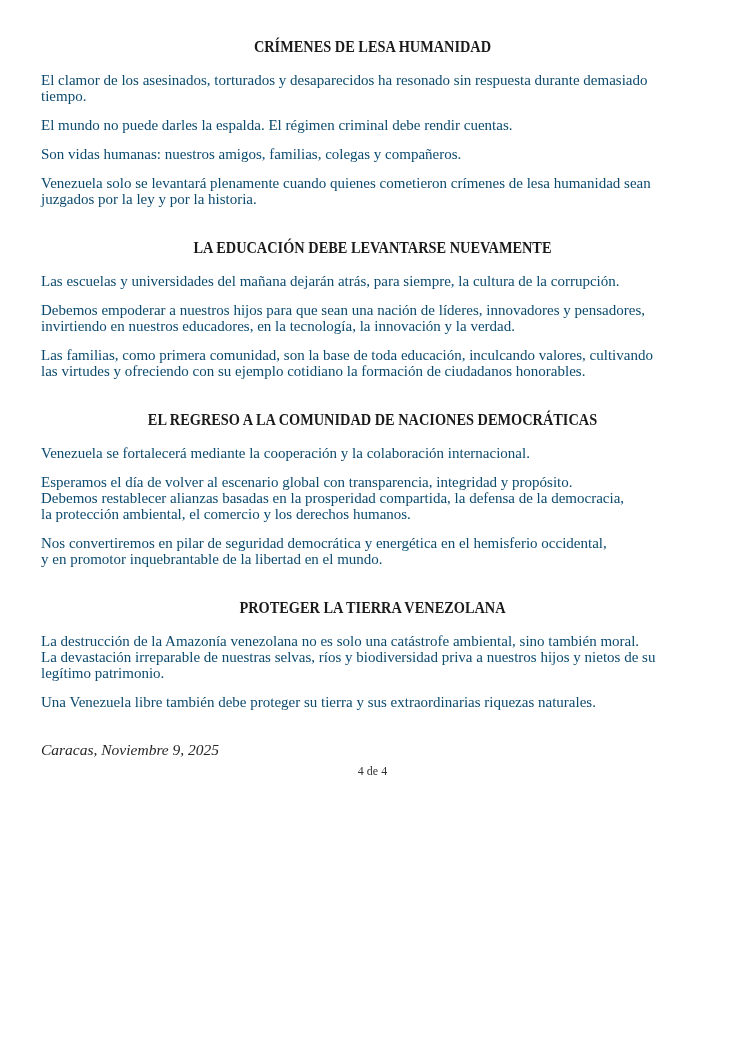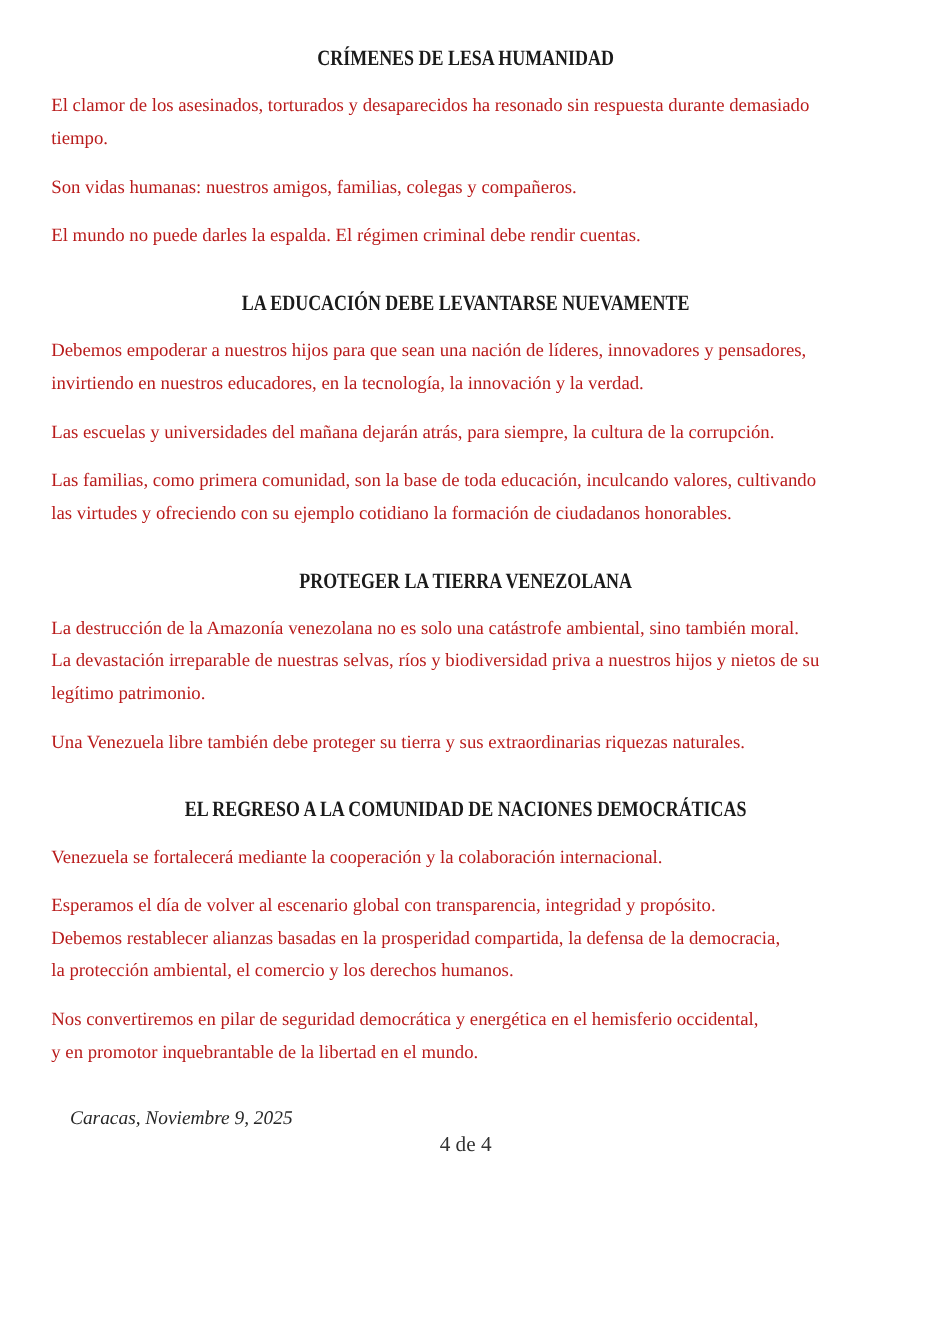--- a/index.html
+++ b/index.html
@@ -26,80 +26,82 @@
     margin: 0 0 16px 0;
     transform: scaleX(0.82);
     transform-origin: 50% 50%;
     white-space: nowrap;
   }
   .section + .section .section-title {
     margin-top: 30px;
   }
   .body-par {
     font-size: 15px;
-    line-height: 26px;
+    line-height: 16px;
     margin: 0 0 13px 0;
     white-space: pre-line;
-    color: #b91c1c;
+    color: #0c4a6e;
   }
   .signature {
     margin-top: 30px;
     font-size: 15.5px;
     line-height: 19px;
   }
   .sig-name { font-weight: bold; color: #1f1f1f; }
   .sig-name .light-suffix { font-weight: normal; }
-  .sig-date { font-style: italic; color: #262626; margin-left: 15px; }
+  .sig-date { font-style: italic; color: #262626; }
   .page-footer {
     text-align: center;
-    font-size: 17px;
+    font-size: 12px;
     color: #333333;
     margin-top: 4px;
     line-height: 16px;
   }
 </style>
 </head>
 <body>
 
 <div class="page">
 
   <div class="section">
     <h2 class="section-title">CRÍMENES DE LESA HUMANIDAD</h2>
     <p class="body-par">El clamor de los asesinados, torturados y desaparecidos ha resonado sin respuesta durante demasiado
 tiempo.</p>
+    <p class="body-par">El mundo no puede darles la espalda. El régimen criminal debe rendir cuentas.</p>
     <p class="body-par">Son vidas humanas: nuestros amigos, familias, colegas y compañeros.</p>
-    <p class="body-par">El mundo no puede darles la espalda. El régimen criminal debe rendir cuentas.</p>
+    <p class="body-par">Venezuela solo se levantará plenamente cuando quienes cometieron crímenes de lesa humanidad sean
+juzgados por la ley y por la historia.</p>
   </div>
 
   <div class="section">
     <h2 class="section-title">LA EDUCACIÓN DEBE LEVANTARSE NUEVAMENTE</h2>
+    <p class="body-par">Las escuelas y universidades del mañana dejarán atrás, para siempre, la cultura de la corrupción.</p>
     <p class="body-par">Debemos empoderar a nuestros hijos para que sean una nación de líderes, innovadores y pensadores,
 invirtiendo en nuestros educadores, en la tecnología, la innovación y la verdad.</p>
-    <p class="body-par">Las escuelas y universidades del mañana dejarán atrás, para siempre, la cultura de la corrupción.</p>
     <p class="body-par">Las familias, como primera comunidad, son la base de toda educación, inculcando valores, cultivando
 las virtudes y ofreciendo con su ejemplo cotidiano la formación de ciudadanos honorables.</p>
-  </div>
-
-  <div class="section">
-    <h2 class="section-title">PROTEGER LA TIERRA VENEZOLANA</h2>
-    <p class="body-par">La destrucción de la Amazonía venezolana no es solo una catástrofe ambiental, sino también moral.
-La devastación irreparable de nuestras selvas, ríos y biodiversidad priva a nuestros hijos y nietos de su
-legítimo patrimonio.</p>
-    <p class="body-par">Una Venezuela libre también debe proteger su tierra y sus extraordinarias riquezas naturales.</p>
   </div>
 
   <div class="section">
     <h2 class="section-title">EL REGRESO A LA COMUNIDAD DE NACIONES DEMOCRÁTICAS</h2>
     <p class="body-par">Venezuela se fortalecerá mediante la cooperación y la colaboración internacional.</p>
     <p class="body-par">Esperamos el día de volver al escenario global con transparencia, integridad y propósito.
 Debemos restablecer alianzas basadas en la prosperidad compartida, la defensa de la democracia,
 la protección ambiental, el comercio y los derechos humanos.</p>
     <p class="body-par">Nos convertiremos en pilar de seguridad democrática y energética en el hemisferio occidental,
 y en promotor inquebrantable de la libertad en el mundo.</p>
   </div>
 
+  <div class="section">
+    <h2 class="section-title">PROTEGER LA TIERRA VENEZOLANA</h2>
+    <p class="body-par">La destrucción de la Amazonía venezolana no es solo una catástrofe ambiental, sino también moral.
+La devastación irreparable de nuestras selvas, ríos y biodiversidad priva a nuestros hijos y nietos de su
+legítimo patrimonio.</p>
+    <p class="body-par">Una Venezuela libre también debe proteger su tierra y sus extraordinarias riquezas naturales.</p>
+  </div>
+
   <div class="signature">
     <div class="sig-date">Caracas, Noviembre 9, 2025</div>
   </div>
 
   <div class="page-footer">4 de 4</div>
 
 </div>
 
 </body></html>

